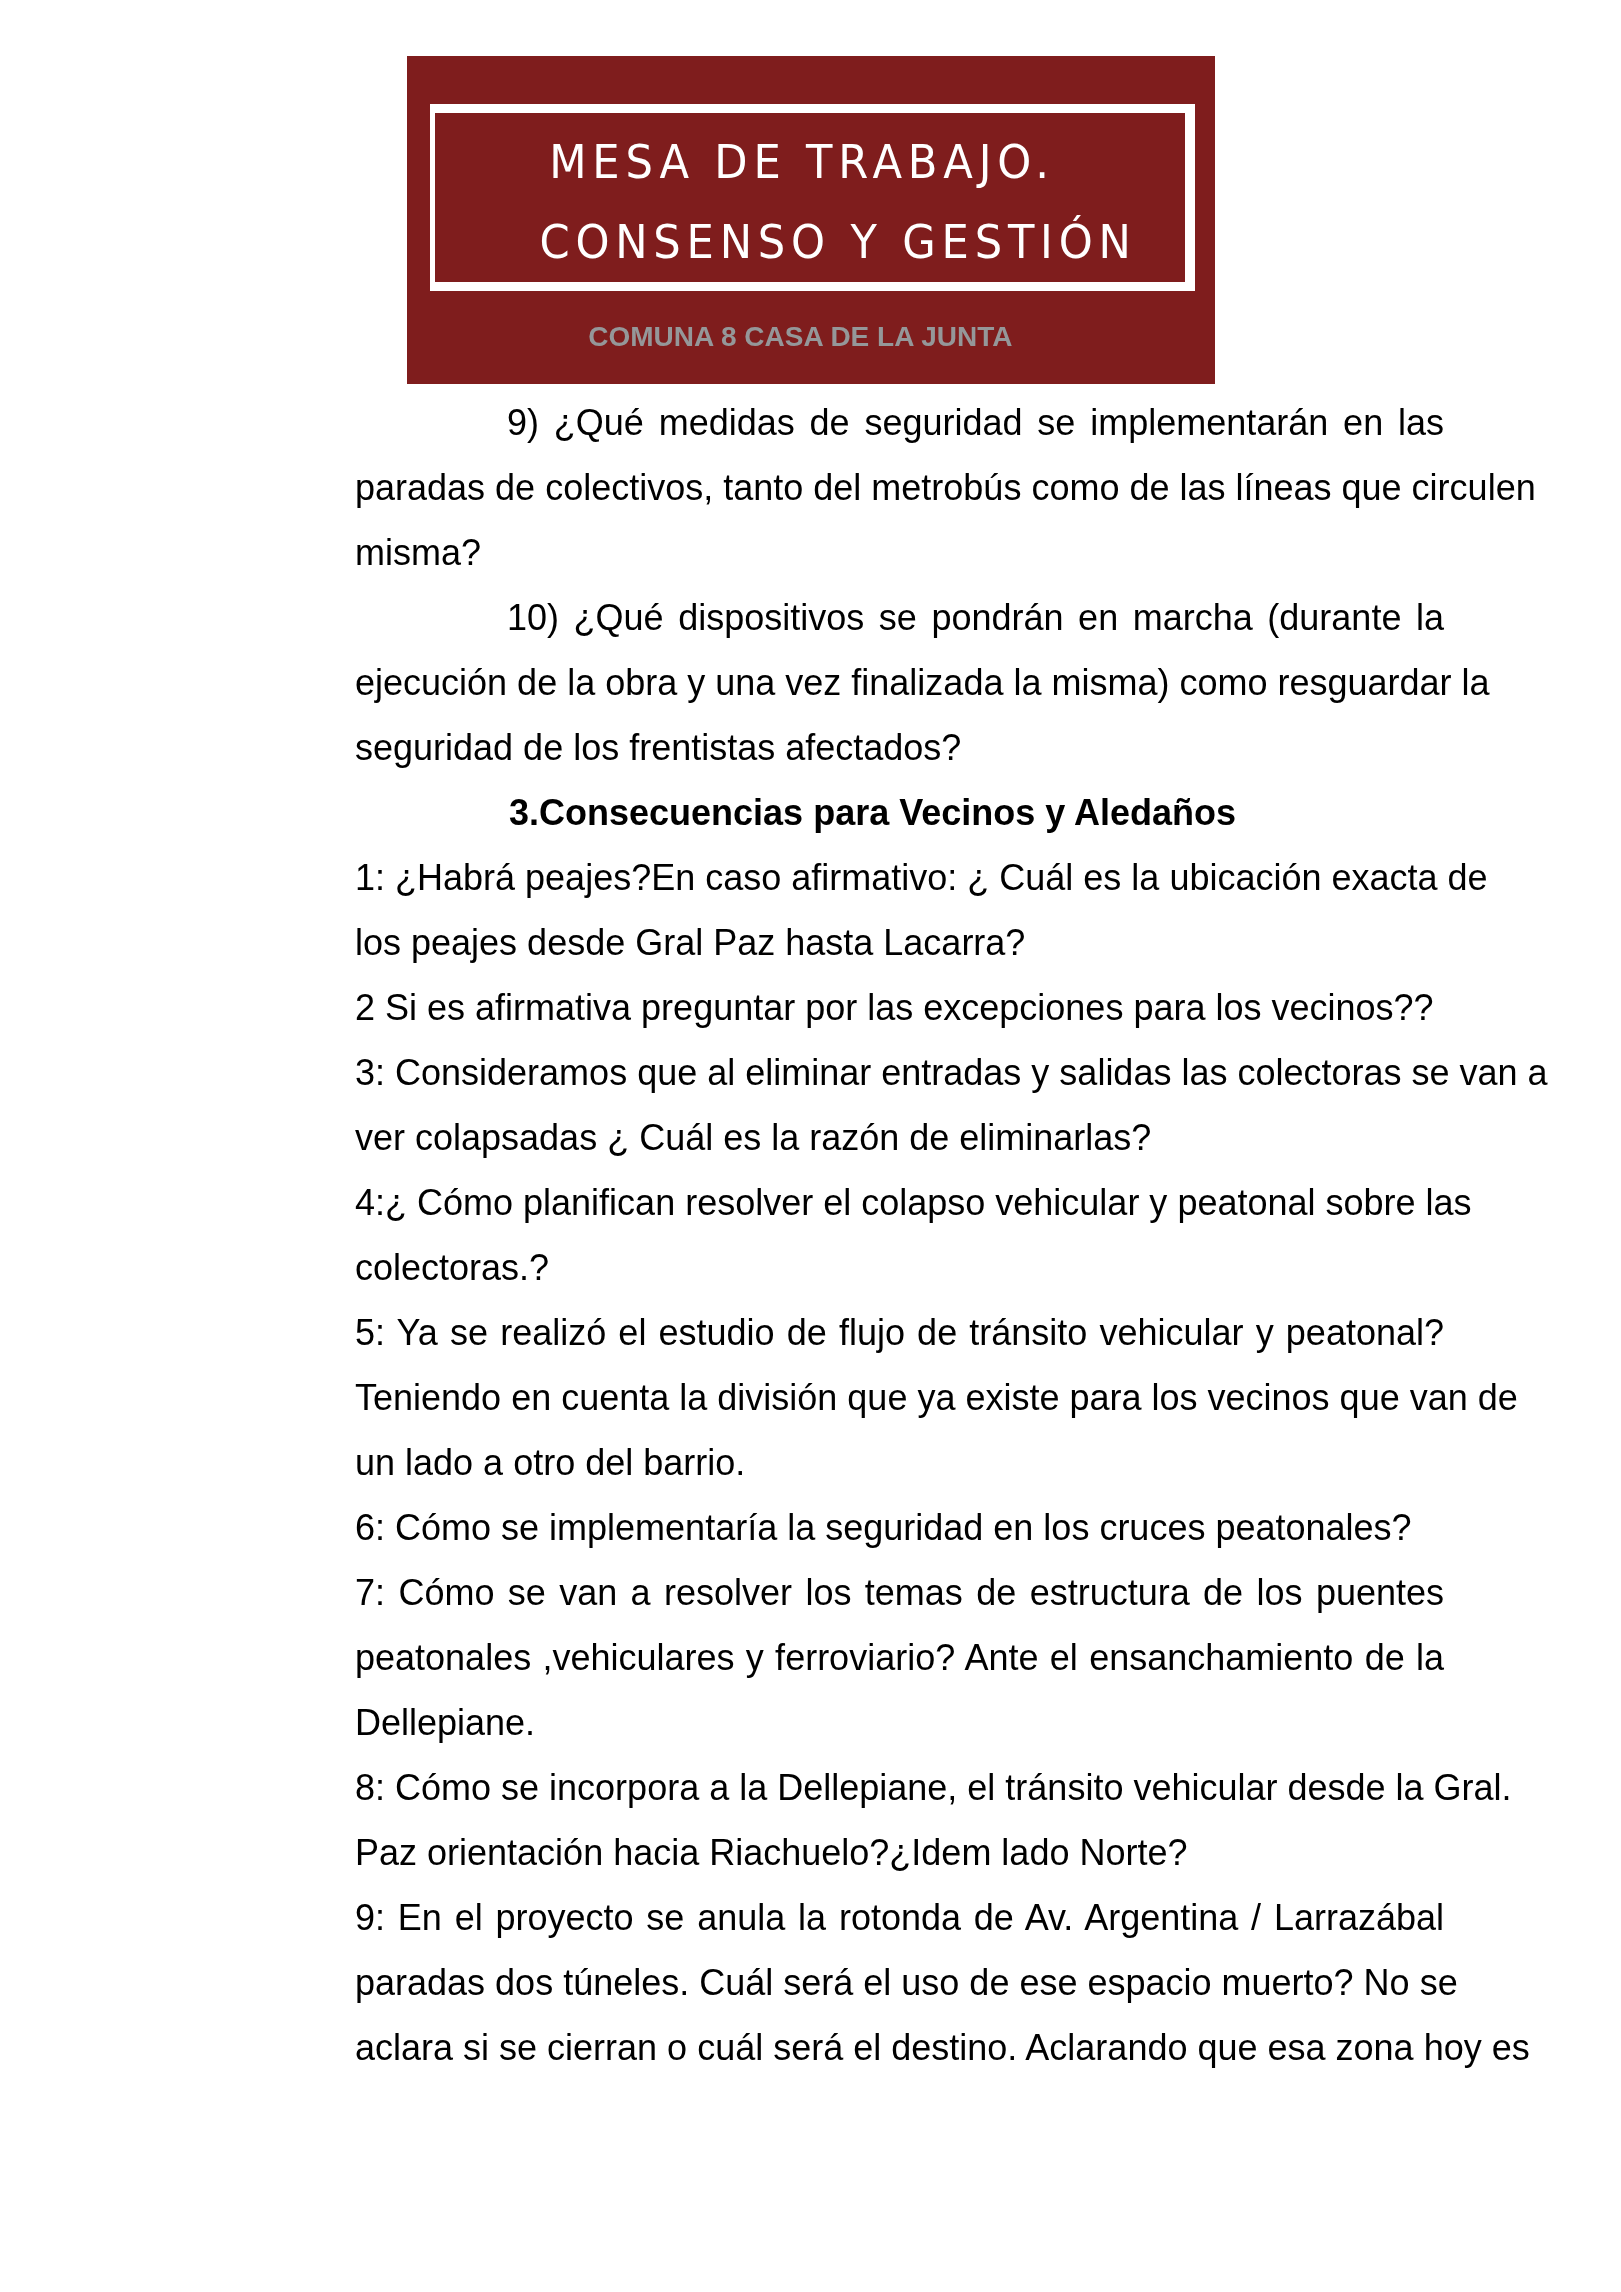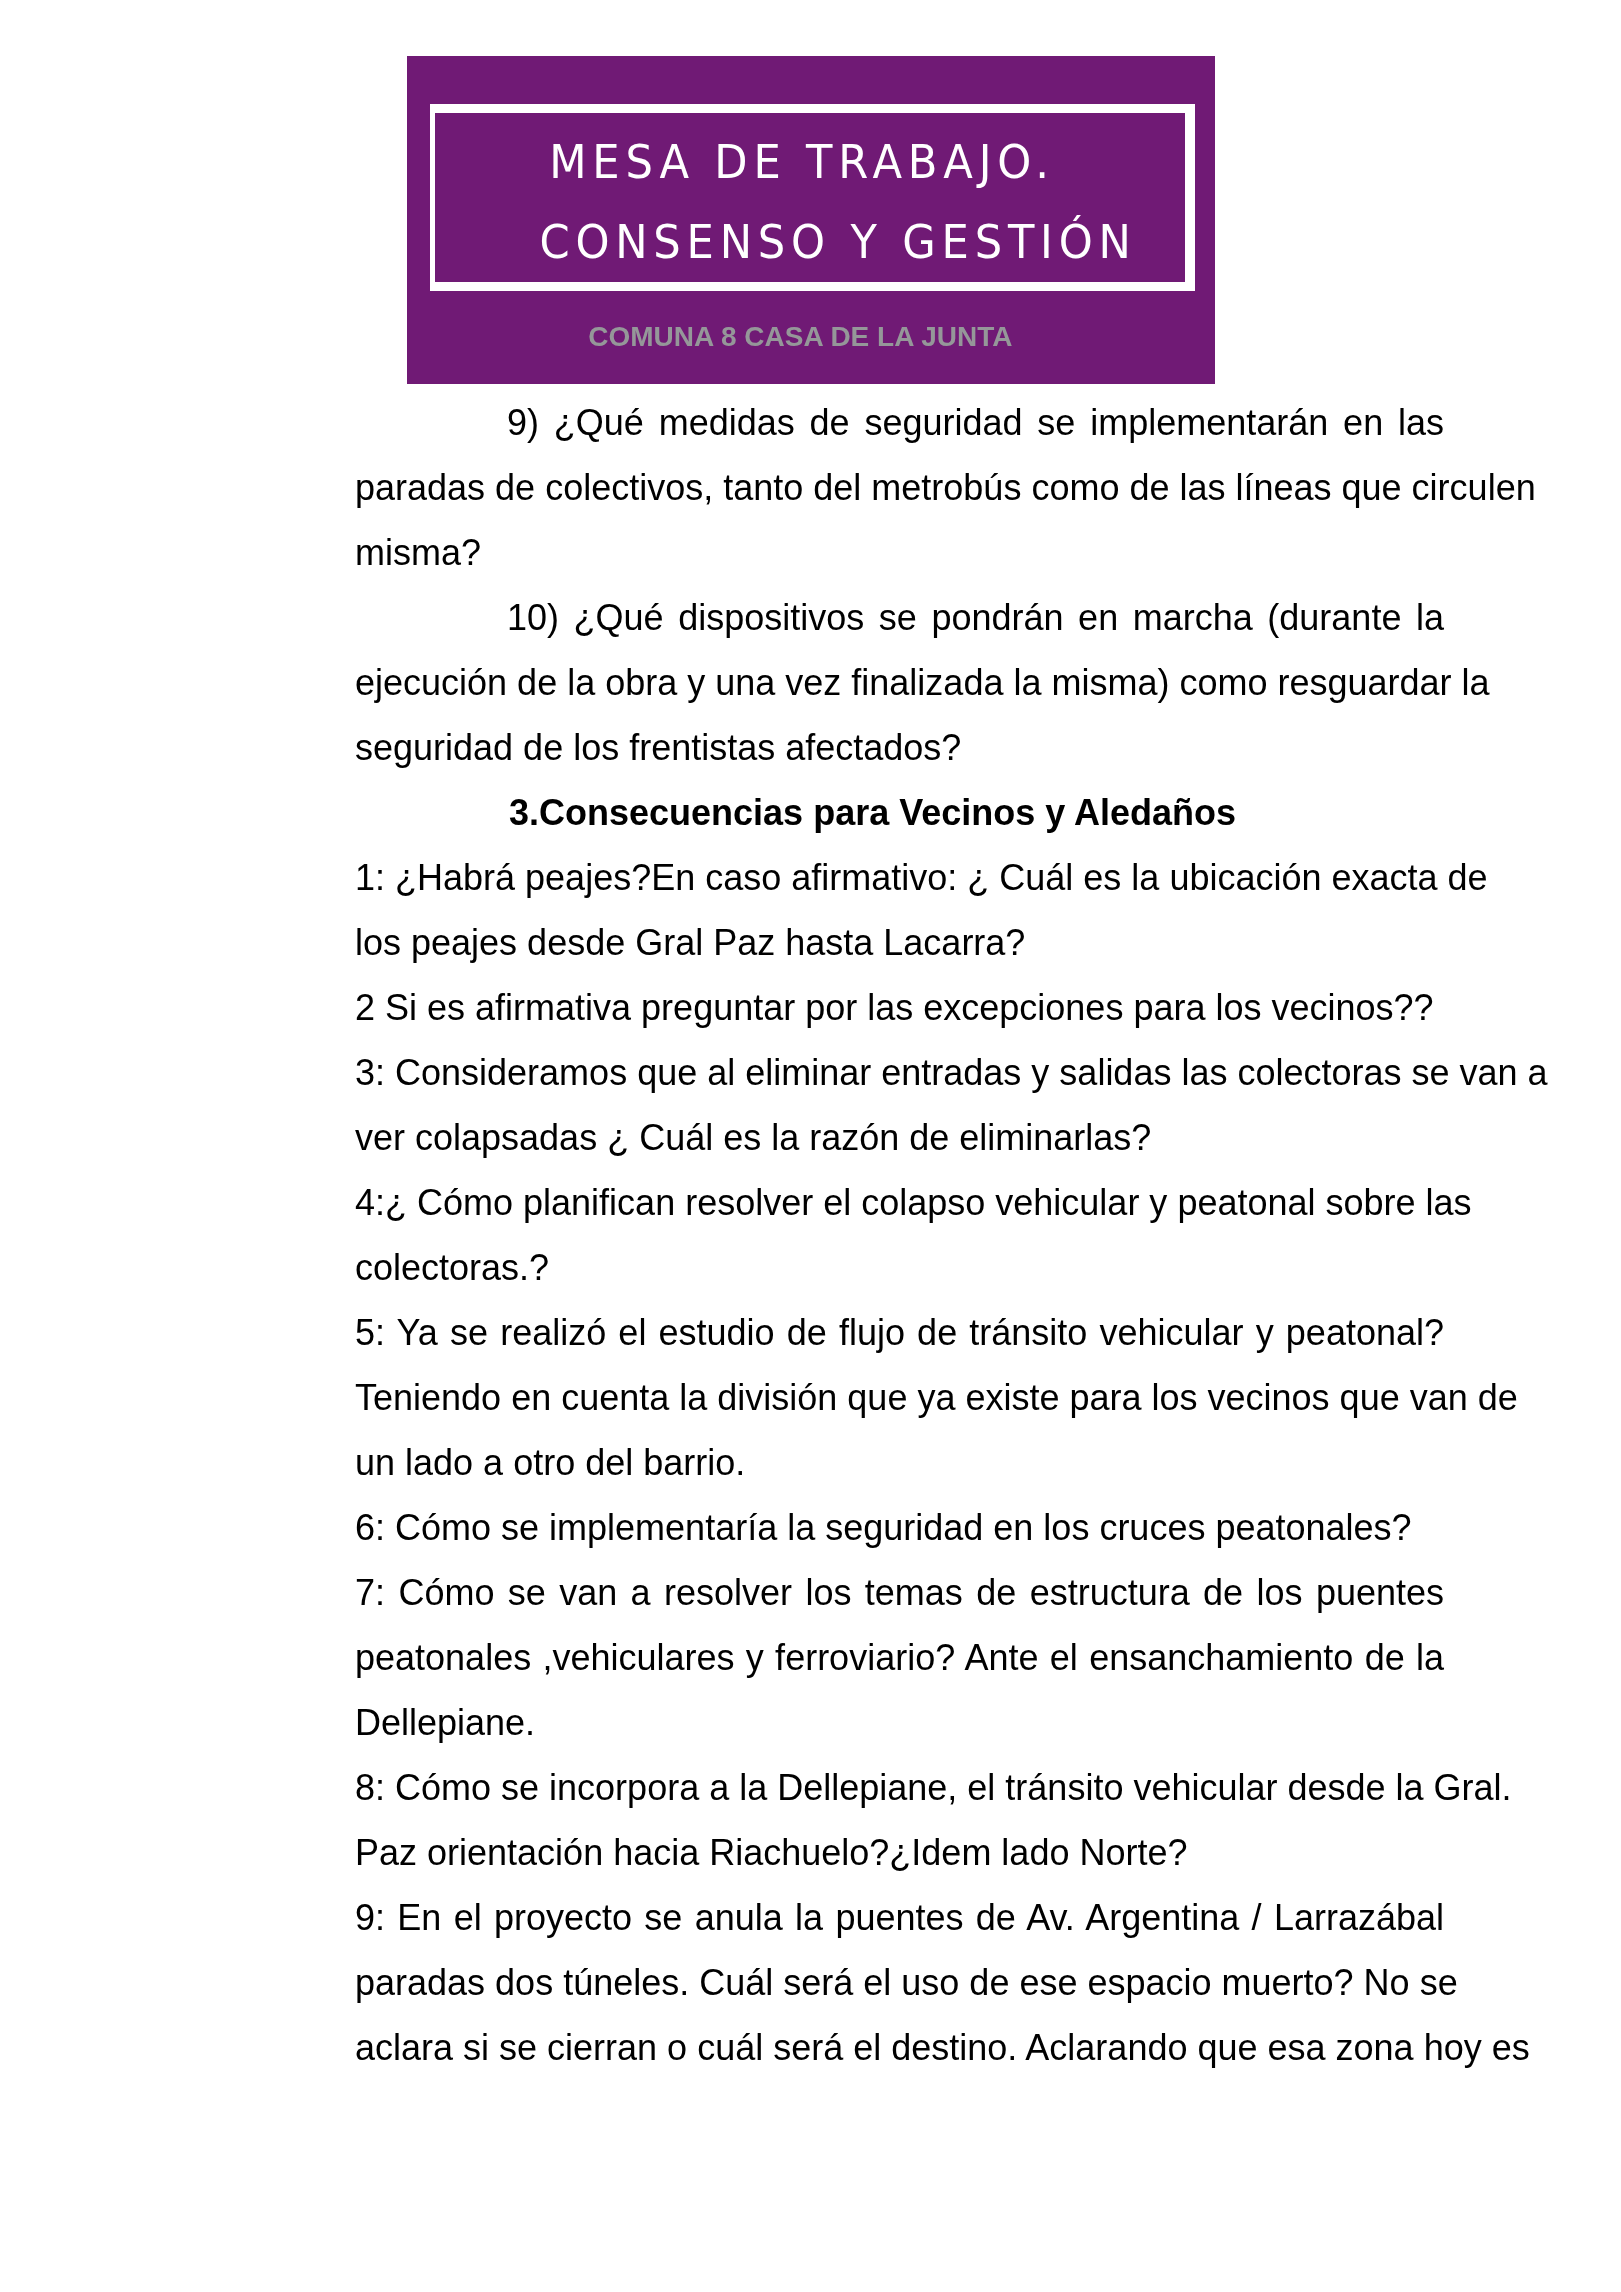--- a/index.html
+++ b/index.html
@@ -1,19 +1,19 @@
 <!DOCTYPE html>
 <html style="font-size:14.3px"><head>
 <meta charset="utf-8">
 <style>
   html, body { margin: 0; padding: 0; background: #ffffff; }
   body { width: 1621px; height: 2293px; position: relative; overflow: hidden; }
   #banner {
     position: absolute; left: 407px; top: 56px; width: 808px; height: 328px;
-    background: #701a75;
+    background: #7f1d1d;
   }
   #frame {
     position: absolute; left: 23px; top: 48px; width: 765px; height: 187px;
     border-top: 9px solid #ffffff; border-bottom: 9px solid #ffffff;
     border-left: 5.4px solid #ffffff; border-right: 10.7px solid #ffffff;
     box-sizing: border-box;
   }
   .title-line {
     position: absolute; left: 0; width: 100%; text-align: center;
     color: #ffffff; font-family: "DejaVu Sans", sans-serif; font-weight: normal;
@@ -66,17 +66,17 @@
     <div class="ln last">colectoras.?</div>
     <div class="ln">5: Ya se realizó el estudio de flujo de tránsito vehicular y peatonal?</div>
     <div class="ln">Teniendo en cuenta la división que ya existe para los vecinos que van de</div>
     <div class="ln last">un lado a otro del barrio.</div>
     <div class="ln last">6: Cómo se implementaría la seguridad en los cruces peatonales?</div>
     <div class="ln">7: Cómo se van a resolver los temas de estructura de los puentes</div>
     <div class="ln">peatonales ,vehiculares y ferroviario? Ante el ensanchamiento de la</div>
     <div class="ln last">Dellepiane.</div>
     <div class="ln">8: Cómo se incorpora a la Dellepiane, el tránsito vehicular desde  la Gral.</div>
     <div class="ln last">Paz  orientación hacia  Riachuelo?¿Idem lado Norte?</div>
-    <div class="ln">9: En el proyecto se anula la puentes de Av. Argentina / Larrazábal</div>
+    <div class="ln">9: En el proyecto se anula la rotonda de Av. Argentina / Larrazábal</div>
     <div class="ln">paradas dos túneles. Cuál será el uso de ese espacio muerto? No se</div>
     <div class="ln">aclara si se cierran o cuál será el destino. Aclarando que esa zona hoy es</div>
   </div>
 
 
 </body></html>

